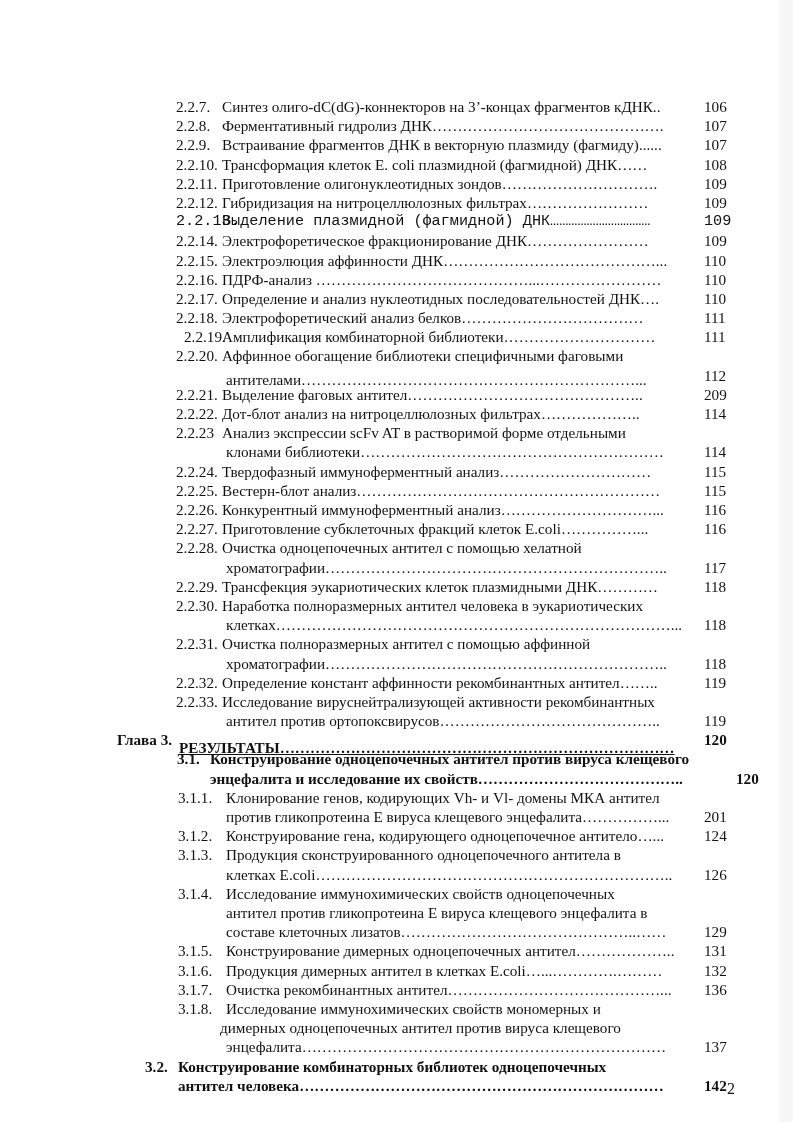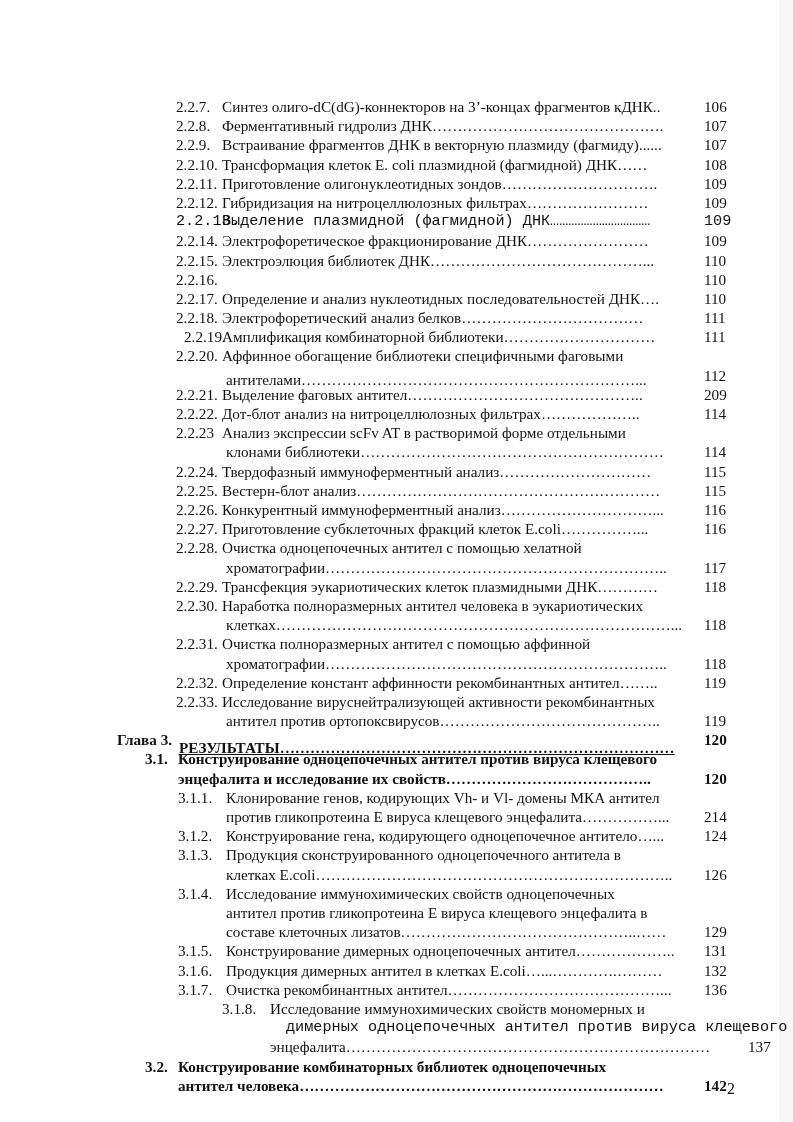--- a/index.html
+++ b/index.html
@@ -68,25 +68,26 @@
       <span class="line" style="left: 222px; top: 0px;">Выделение плазмидной (фагмидной) ДНК……………………………</span>
       <span class="page" style="top: 0px;">109</span>
     </div>
     <div class="entry" style="height: 19.2px;">
       <span class="num" style="left: 176px; top: 0px;">2.2.14.</span>
       <span class="line" style="left: 222px; top: 0px;">Электрофоретическое фракционирование ДНК……………………</span>
       <span class="page" style="top: 0px;">109</span>
     </div>
     <div class="entry" style="height: 19.2px;">
       <span class="num" style="left: 176px; top: 0px;">2.2.15.</span>
-      <span class="line" style="left: 222px; top: 0px;">Электроэлюция библиотек ДНК……………………………………...</span>
+      <span class="line" style="left: 222px; top: 0px;">Электроэлюция аффинности ДНК……………………………………...</span>
       <span class="page" style="top: 0px;">110</span>
     </div>
     <div class="entry" style="height: 19.2px;">
       <span class="num" style="left: 176px; top: 0px;">2.2.16.</span>
+      <span class="line" style="left: 222px; top: 0px;">ПДРФ-анализ ……………………………………...……………………</span>
       <span class="page" style="top: 0px;">110</span>
     </div>
     <div class="entry" style="height: 19.2px;">
       <span class="num" style="left: 176px; top: 0px;">2.2.17.</span>
       <span class="line" style="left: 222px; top: 0px;">Определение и анализ нуклеотидных последовательностей ДНК….</span>
       <span class="page" style="top: 0px;">110</span>
     </div>
     <div class="entry" style="height: 19.2px;">
       <span class="num" style="left: 176px; top: 0px;">2.2.18.</span>
       <span class="line" style="left: 222px; top: 0px;">Электрофоретический анализ белков………………………………</span>
@@ -171,31 +172,31 @@
       <span class="num" style="left: 176px; top: 0px;">2.2.33.</span>
       <span class="line" style="left: 222px; top: 0px;">Исследование вируснейтрализующей активности рекомбинантных</span>
       <span class="line" style="left: 226px; top: 19.2px;">антител против ортопоксвирусов……………………………………..</span>
       <span class="page" style="top: 19.2px;">119</span>
     </div>
     <div class="entry bold" style="height: 19.2px;">
       <span class="num" style="left: 117px; top: 0px;">Глава 3.</span>
       <span class="line" style="left: 179px; top: 8px; text-decoration: underline;">РЕЗУЛЬТАТЫ……………………………………………………………………</span>
       <span class="page" style="top: 0px;">120</span>
     </div>
-    <div class="entry bold" style="height: 38.4px;">
+    <div class="entry bold" style="height: 38.4px; margin-left: 32px;">
       <span class="num" style="left: 145px; top: 0px;">3.1.</span>
       <span class="line" style="left: 178px; top: 19.2px;">энцефалита и исследование их свойств…………………………………..</span>
       <span class="line" style="left: 178px; top: 0px;">Конструирование одноцепочечных антител против вируса клещевого</span>
       <span class="page" style="top: 19.2px;">120</span>
     </div>
     <div class="entry" style="height: 38.4px;">
       <span class="num" style="left: 178px; top: 0px;">3.1.1.</span>
       <span class="line" style="left: 226px; top: 0px;">Клонирование генов, кодирующих Vh- и Vl- домены МКА антител</span>
       <span class="line" style="left: 226px; top: 19.2px;">против гликопротеина Е вируса клещевого энцефалита……………...</span>
-      <span class="page" style="top: 19.2px;">214</span>
+      <span class="page" style="top: 19.2px;">201</span>
     </div>
     <div class="entry" style="height: 19.2px;">
       <span class="num" style="left: 178px; top: 0px;">3.1.2.</span>
       <span class="line" style="left: 226px; top: 0px;">Конструирование гена, кодирующего одноцепочечное антитело…...</span>
       <span class="page" style="top: 0px;">124</span>
     </div>
     <div class="entry" style="height: 38.4px;">
       <span class="num" style="left: 178px; top: 0px;">3.1.3.</span>
       <span class="line" style="left: 226px; top: 19.2px;">клетках E.coli……………………………………………………………..</span>
       <span class="line" style="left: 226px; top: 0px;">Продукция сконструированного одноцепочечного антитела в</span>
@@ -216,24 +217,24 @@
     <div class="entry" style="height: 19.2px;">
       <span class="num" style="left: 178px; top: 0px;">3.1.6.</span>
       <span class="line" style="left: 226px; top: 0px;">Продукция димерных антител в клетках E.coli…...………….………</span>
       <span class="page" style="top: 0px;">132</span>
     </div>
     <div class="entry" style="height: 19.2px;">
       <span class="num" style="left: 178px; top: 0px;">3.1.7.</span>
       <span class="line" style="left: 226px; top: 0px;">Очистка рекомбинантных антител……………………………………...</span>
       <span class="page" style="top: 0px;">136</span>
     </div>
-    <div class="entry" style="height: 57.6px; margin-left: 44px;">
+    <div class="entry" style="height: 57.6px;">
       <span class="num" style="left: 178px; top: 0px;">3.1.8.</span>
       <span class="line" style="left: 226px; top: 0px;">Исследование иммунохимических свойств мономерных и</span>
-      <span class="line" style="left: 242px; top: 19.2px; font-family: Liberation Mono, monospace;">димерных одноцепочечных антител против вируса клещевого</span>
+      <span class="line" style="left: 220px; top: 19.2px;">димерных одноцепочечных антител против вируса клещевого</span>
       <span class="line" style="left: 226px; top: 38.4px;">энцефалита………………………………………………………………</span>
       <span class="page" style="top: 38.4px;">137</span>
     </div>
     <div class="entry bold" style="height: 38.4px;">
       <span class="num" style="left: 145px; top: 0px;">3.2.</span>
       <span class="line" style="left: 178px; top: 0px;">Конструирование комбинаторных библиотек одноцепочечных</span>
       <span class="line" style="left: 178px; top: 19.2px;">антител человека………………………………………………………………</span>
       <span class="page" style="top: 19.2px;">142</span>
     </div>
   </div>

